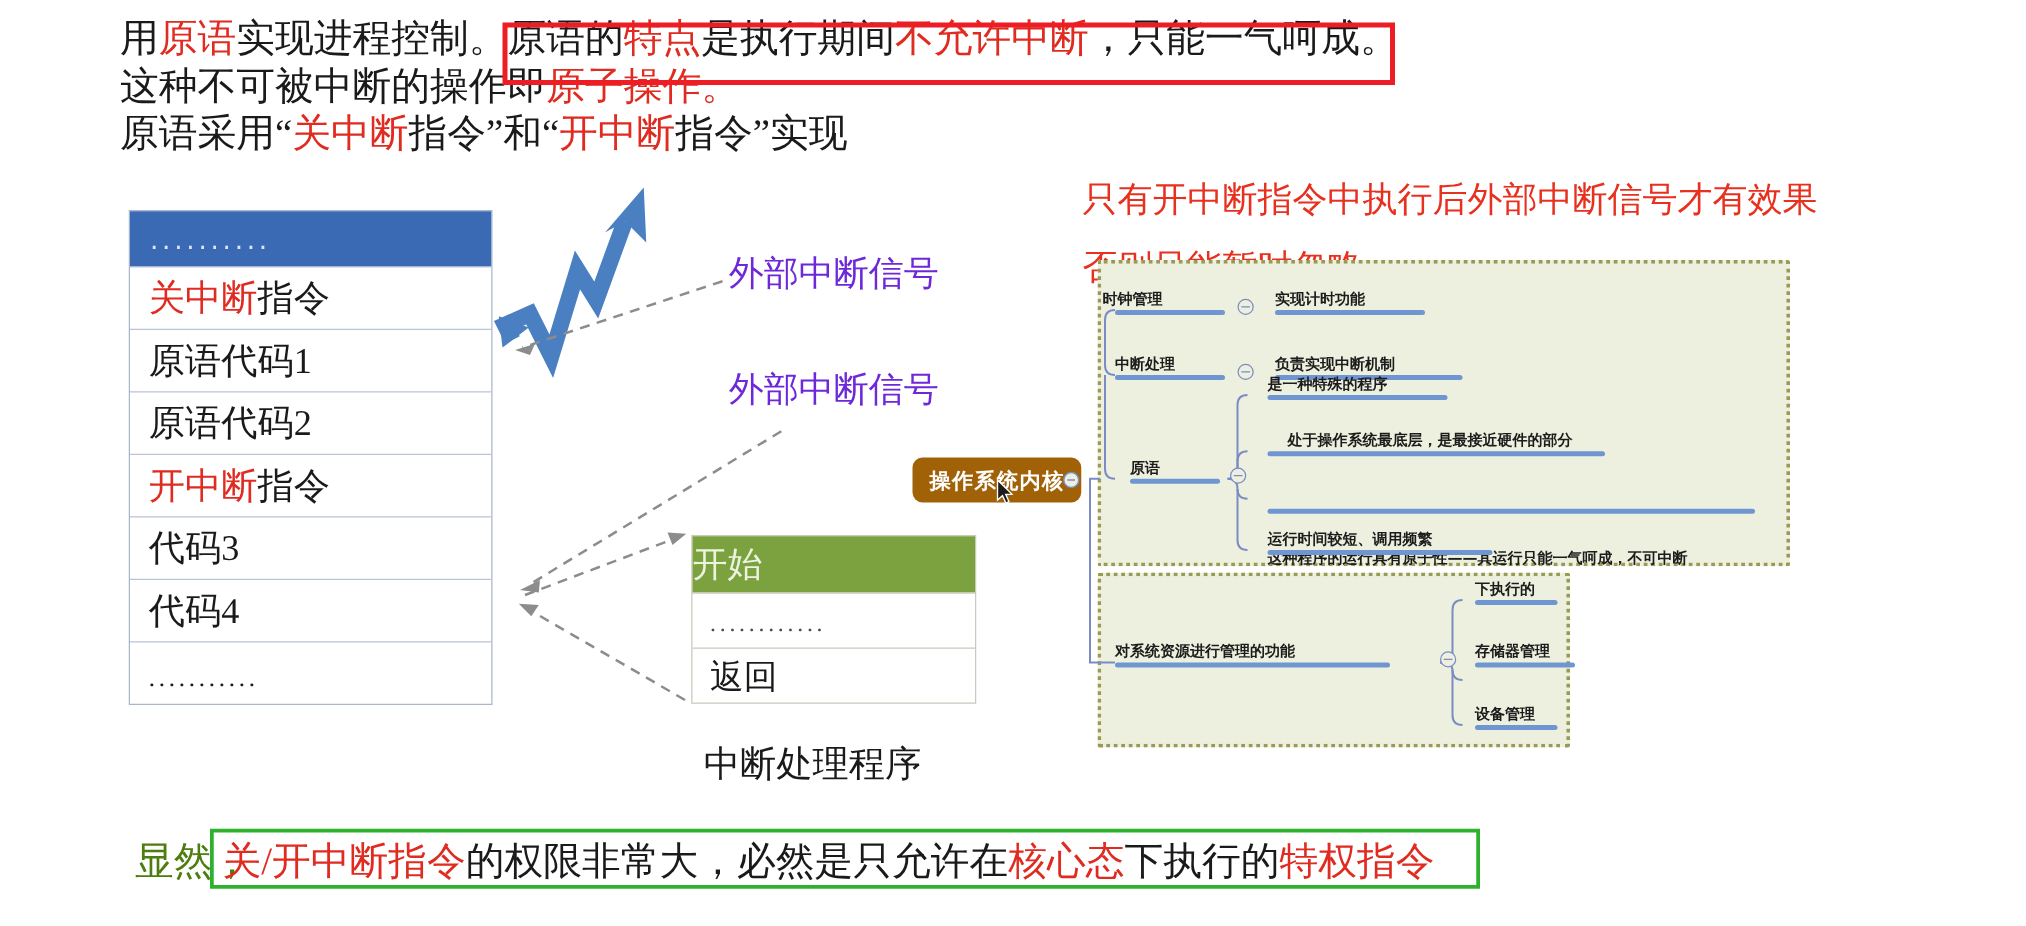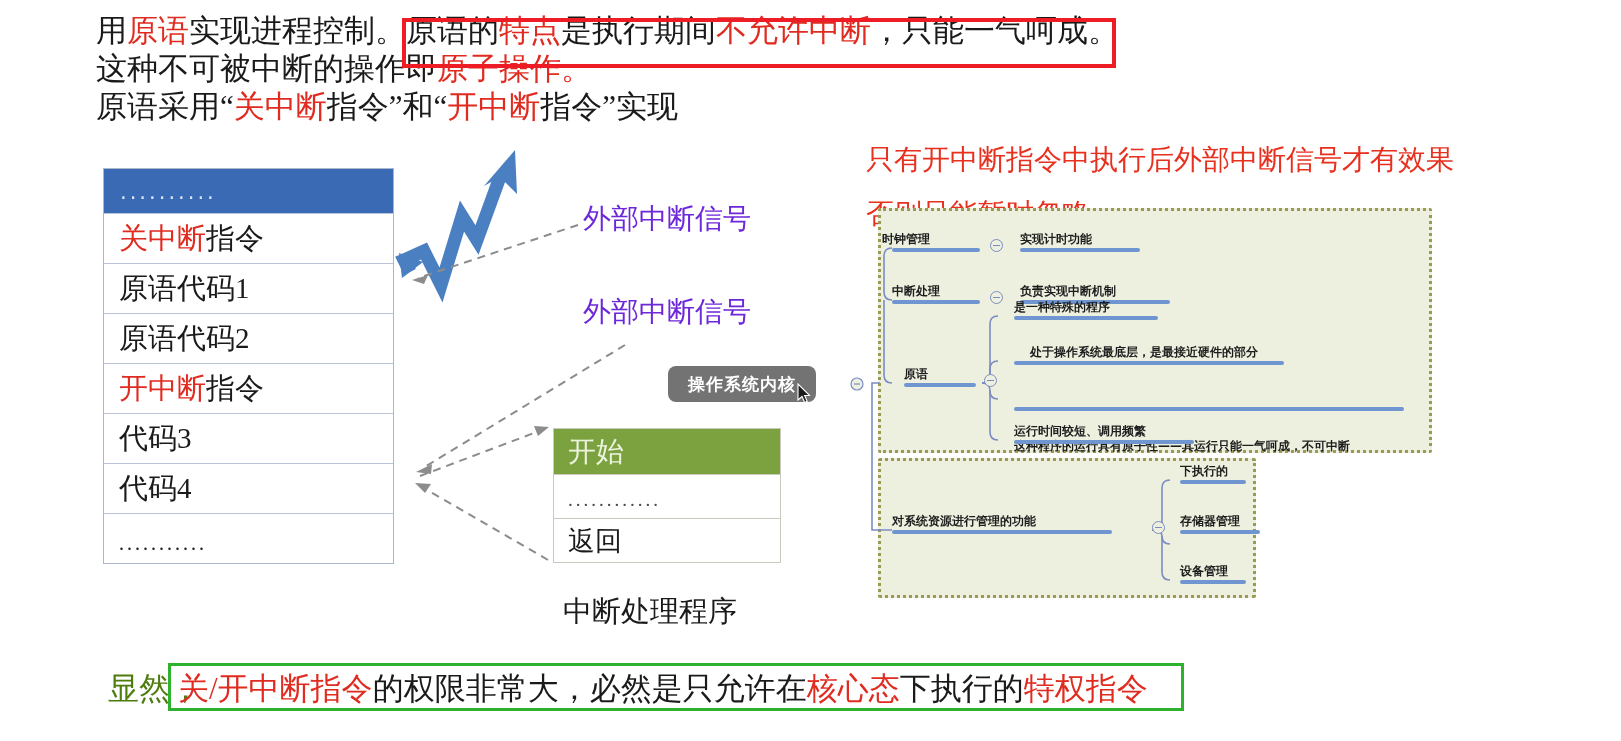--- a/index.html
+++ b/index.html
@@ -67,39 +67,39 @@
 
   
   .sig-label{
     position:absolute;font-size:28px;color:#6d28d9;white-space:nowrap;
   }
   .sig1{left:583px;top:200px;}
   .sig2{left:583px;top:293px;}
 
   
   .kernel-pill{
-    position:absolute;left:668px;top:366px;width:148px;height:36px;
-    background:#737373;border-radius:8px;
+    position:absolute;left:730px;top:366px;width:135px;height:36px;
+    background:#a16207;border-radius:8px;
     display:flex;align-items:center;justify-content:center;
     color:#ffffff;font-size:17px;font-weight:bold;
     font-family:"DejaVu Sans","Liberation Sans",sans-serif;
     letter-spacing:1px;
   }
   .cursor{
     position:absolute;left:797px;top:383px;width:16px;height:22px;
   }
 
   
   .isr-box{
     position:absolute;left:553px;top:428px;width:228px;
     border:1px solid #c9c9bd;background:#fff;box-sizing:border-box;
   }
   .isr-head{
     height:45px;background:#7ba23f;display:flex;align-items:center;
-    padding-left:14px;color:#ecf3df;font-size:28px;box-sizing:border-box;
+    color:#ecf3df;font-size:28px;box-sizing:border-box;
   }
   .isr-row{
     height:44px;border-top:1px solid #c9c9bd;display:flex;align-items:center;
     padding-left:14px;font-size:27px;color:#1a1a1a;box-sizing:border-box;
   }
   .isr-row.dots-row{font-size:19px;letter-spacing:3px;color:#4a4a4a;align-items:flex-end;padding-bottom:7px;}
   .isr-caption{
     position:absolute;left:563px;top:592px;font-size:29px;color:#1a1a1a;white-space:nowrap;
   }
 

